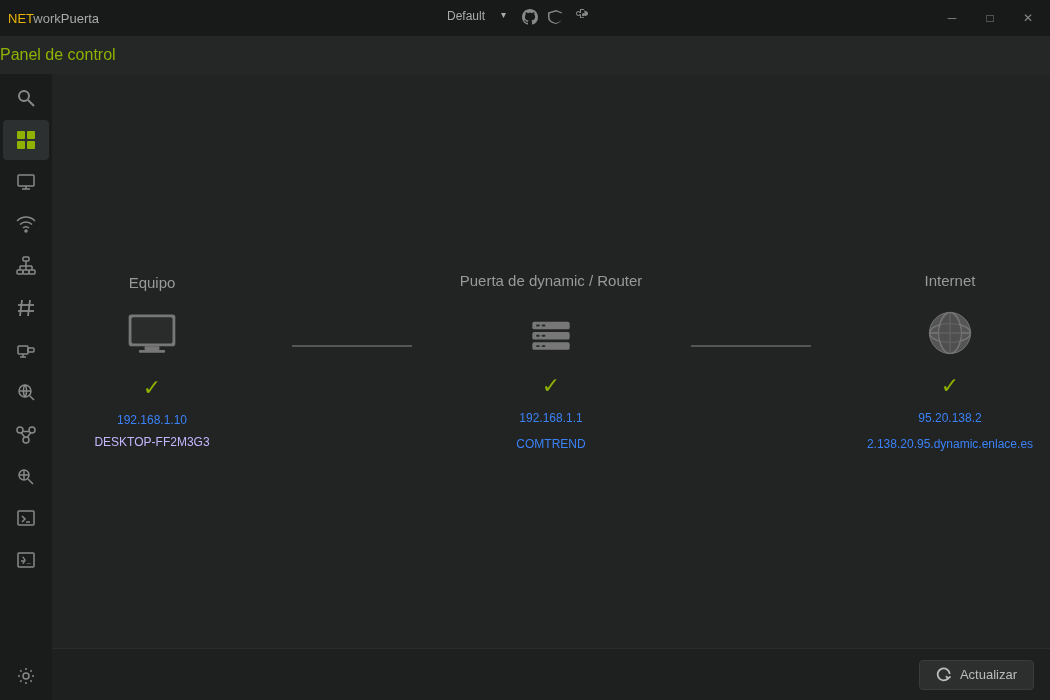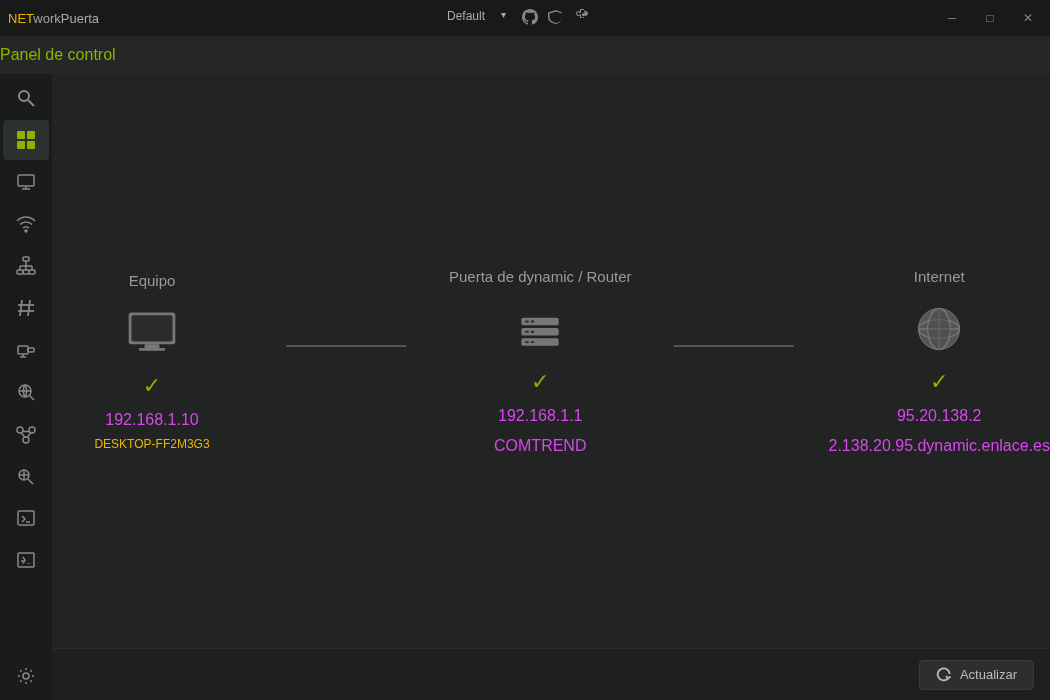--- a/index.html
+++ b/index.html
@@ -146,26 +146,26 @@
       align-items: center;
       gap: 8px;
       min-width: 200px;
     }
     .node-label {
       font-size: 15px;
       color: #999;
       margin-bottom: 8px;
     }
     .node-ip {
-      color: #d946ef;
-      font-size: 16px;
+      color: #3b82f6;
+      font-size: 12px;
       margin-top: 4px;
     }
     .node-name {
-      color: #eab308;
+      color: #c4b5fd;
       font-size: 12px;
     }
 
     .connector-line {
       flex: 1;
       max-width: 120px;
       height: 2px;
       background: #555;
       align-self: center;
       margin-top: -30px;

